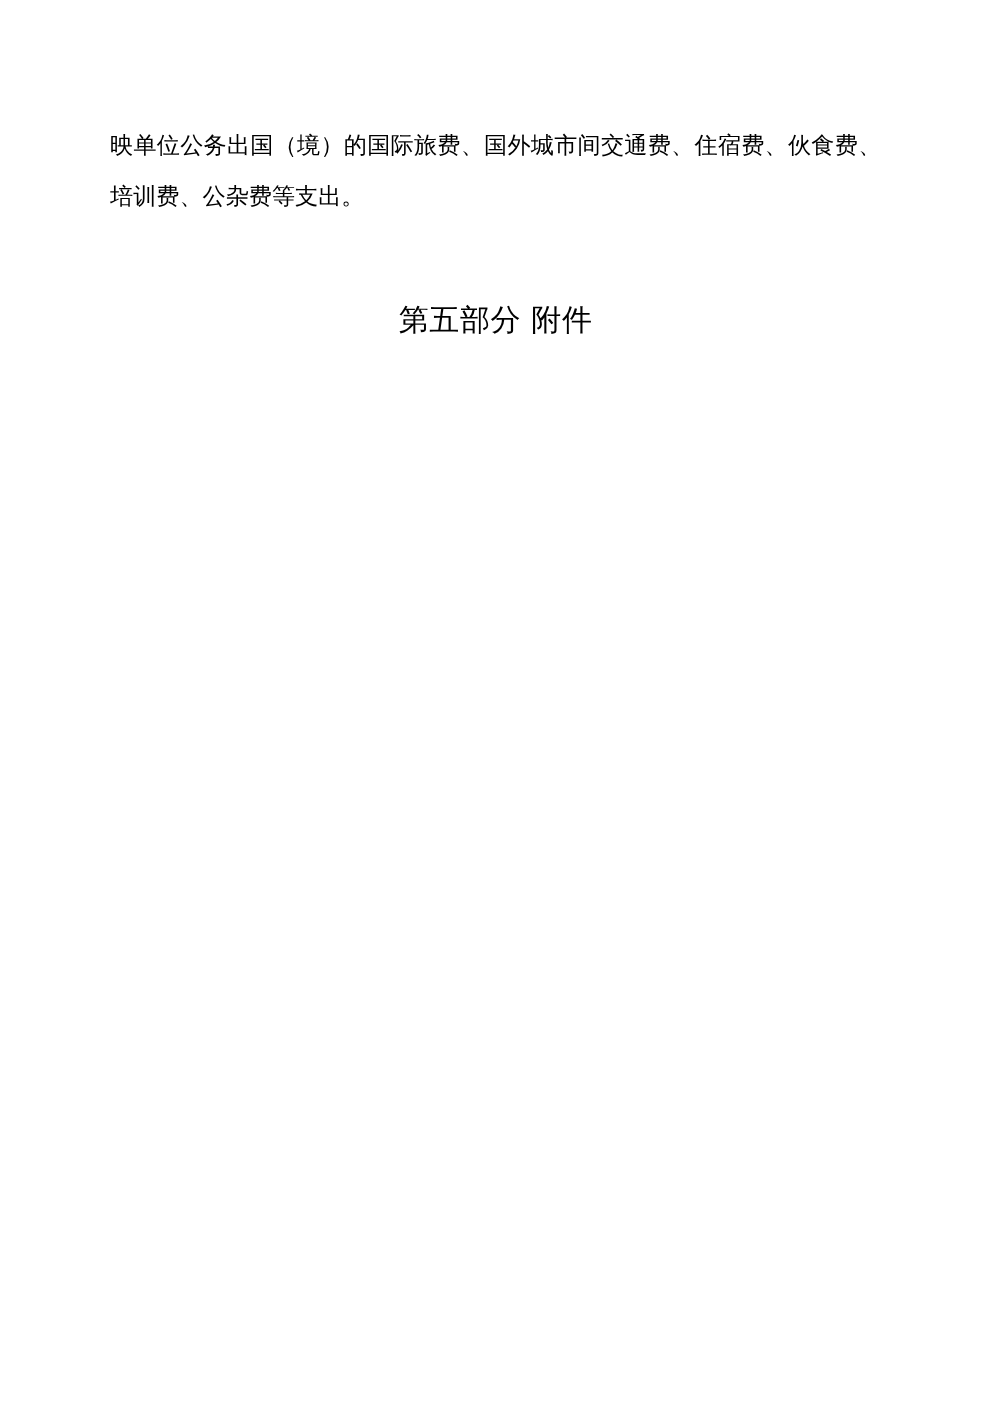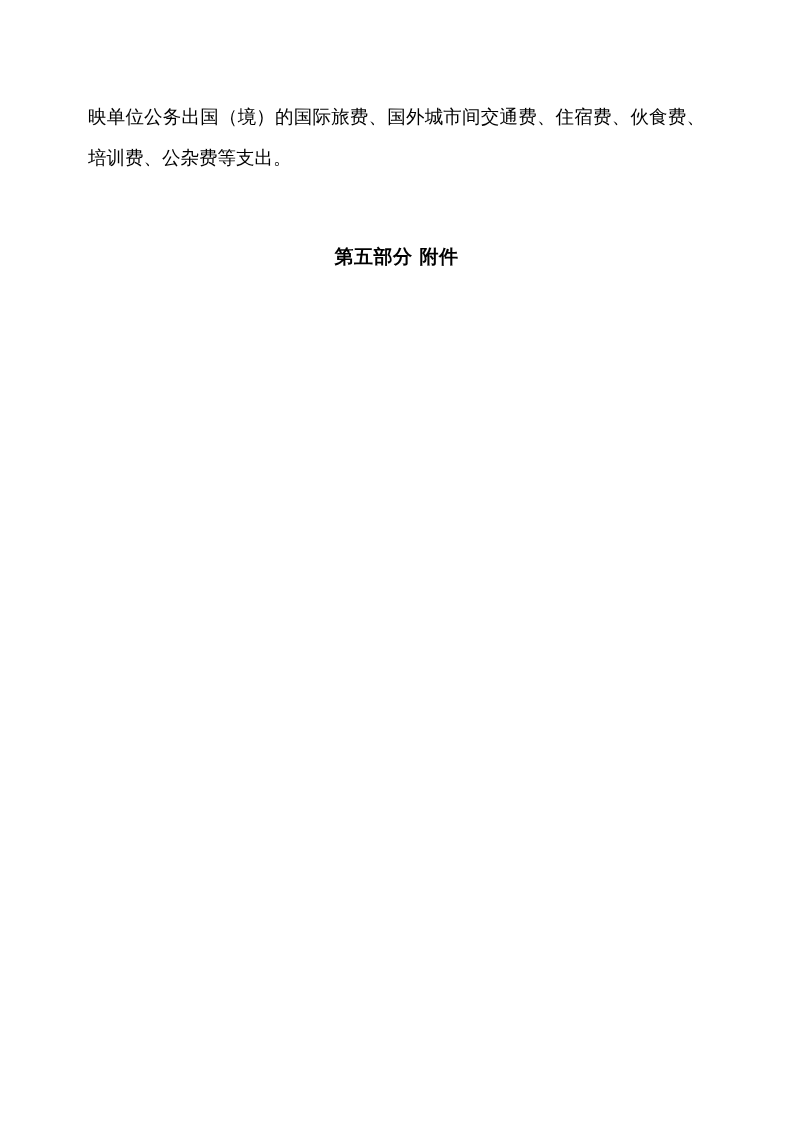--- a/index.html
+++ b/index.html
@@ -32,22 +32,22 @@
     text-align: justify;
     text-justify: inter-ideograph;
   }
   .para.indent {
     text-indent: 2em;
   }
   .section-heading {
     margin: 0;
     padding-top: 58px;
     text-align: center;
-    font-size: 19px;
-    font-weight: bold;
+    font-size: 24px;
+    font-weight: normal;
     letter-spacing: 0.5px;
     line-height: 41px;
   }
   .spacer-block {
     height: 640px;
   }
 </style>
 </head>
 <body>
 

